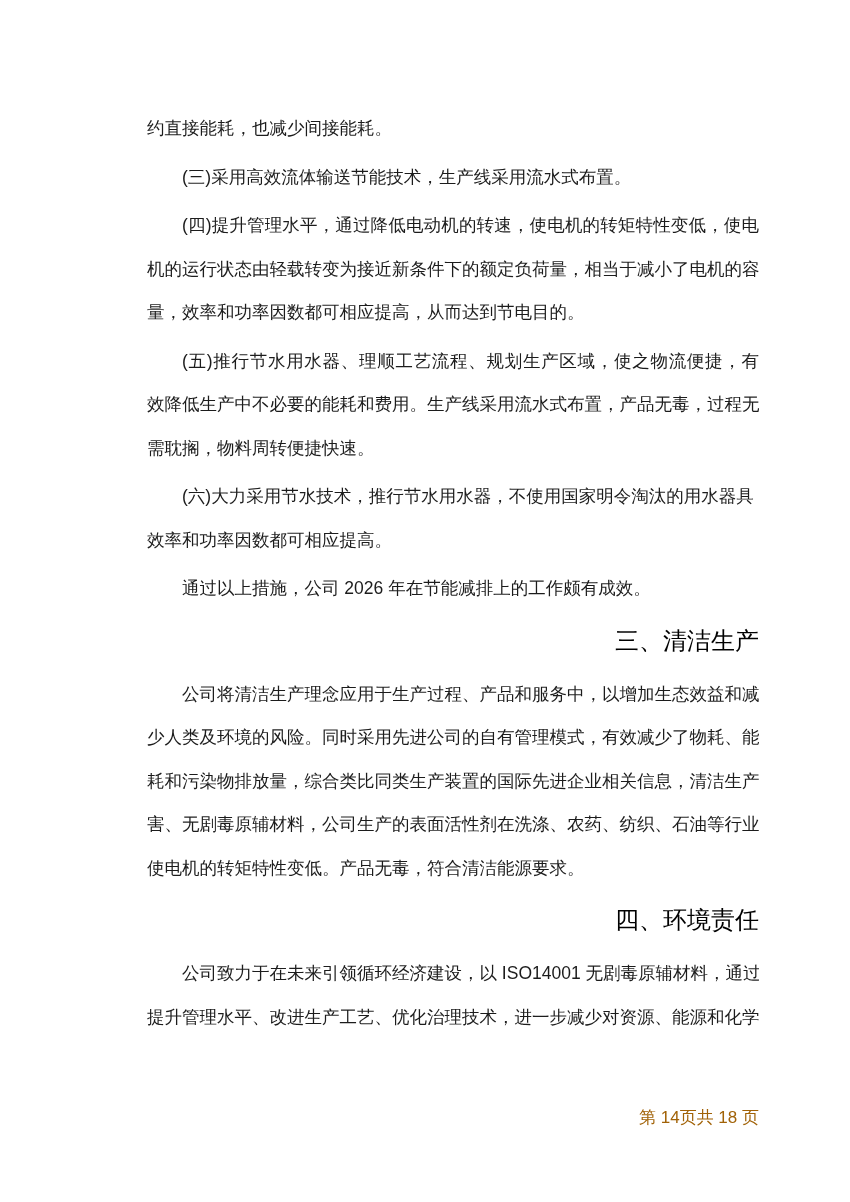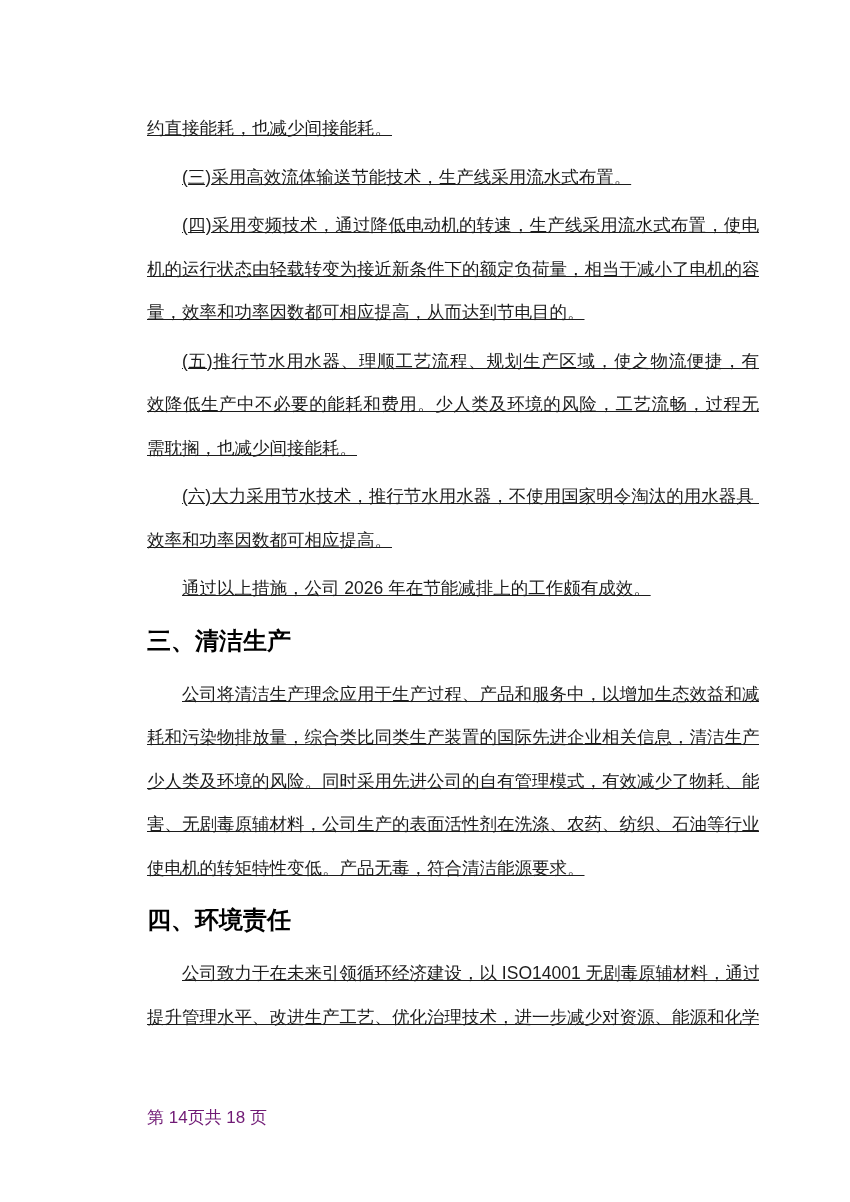--- a/index.html
+++ b/index.html
@@ -19,93 +19,93 @@
     position: absolute;
     left: 147px;
     top: 107px;
     width: 612px;
   }
   .para {
     margin: 0 0 5px 0;
     font-size: 17.5px;
     line-height: 43.5px;
     font-weight: 400;
-    text-decoration: underline;
   }
   .line {
     text-align: justify;
     text-align-last: justify;
     text-justify: inter-character;
     white-space: nowrap;
     overflow: hidden;
   }
   .line.end {
     text-align-last: left;
   }
   .para.indent .line:first-child {
     text-indent: 35px;
   }
   .heading {
     font-size: 24px;
-    font-weight: 700;
+    font-weight: 400;
     color: #000000;
     line-height: 48px;
     margin: 6px 0 8px 0;
+    text-align: right;
   }
   .footer {
     position: absolute;
     left: 147px;
     top: 1096px;
     width: 612px;
-    text-align: left;
+    text-align: right;
     font-size: 17px;
     line-height: 43.5px;
-    color: #701a75;
+    color: #a16207;
   }
 </style>
 </head>
 <body>
 
 <main class="content">
 
   <div class="para no-indent">
     <div class="line end">约直接能耗，也减少间接能耗。</div>
   </div>
 
   <div class="para indent">
     <div class="line end">(三)采用高效流体输送节能技术，生产线采用流水式布置。</div>
   </div>
 
   <div class="para indent">
-    <div class="line">(四)采用变频技术，通过降低电动机的转速，生产线采用流水式布置，使电</div>
+    <div class="line">(四)提升管理水平，通过降低电动机的转速，使电机的转矩特性变低，使电</div>
     <div class="line">机的运行状态由轻载转变为接近新条件下的额定负荷量，相当于减小了电机的容</div>
     <div class="line end">量，效率和功率因数都可相应提高，从而达到节电目的。</div>
   </div>
 
   <div class="para indent">
     <div class="line">(五)推行节水用水器、理顺工艺流程、规划生产区域，使之物流便捷，有</div>
-    <div class="line">效降低生产中不必要的能耗和费用。少人类及环境的风险，工艺流畅，过程无</div>
-    <div class="line end">需耽搁，也减少间接能耗。</div>
+    <div class="line">效降低生产中不必要的能耗和费用。生产线采用流水式布置，产品无毒，过程无</div>
+    <div class="line end">需耽搁，物料周转便捷快速。</div>
   </div>
 
   <div class="para indent">
     <div class="line">(六)大力采用节水技术，推行节水用水器，不使用国家明令淘汰的用水器具，</div>
     <div class="line end">效率和功率因数都可相应提高。</div>
   </div>
 
   <div class="para indent">
     <div class="line end">通过以上措施，公司 2026 年在节能减排上的工作颇有成效。</div>
   </div>
 
   <h2 class="heading">三、清洁生产</h2>
 
   <div class="para indent">
     <div class="line">公司将清洁生产理念应用于生产过程、产品和服务中，以增加生态效益和减</div>
+    <div class="line">少人类及环境的风险。同时采用先进公司的自有管理模式，有效减少了物耗、能</div>
     <div class="line">耗和污染物排放量，综合类比同类生产装置的国际先进企业相关信息，清洁生产</div>
-    <div class="line">少人类及环境的风险。同时采用先进公司的自有管理模式，有效减少了物耗、能</div>
     <div class="line">害、无剧毒原辅材料，公司生产的表面活性剂在洗涤、农药、纺织、石油等行业</div>
     <div class="line end">使电机的转矩特性变低。产品无毒，符合清洁能源要求。</div>
   </div>
 
   <h2 class="heading">四、环境责任</h2>
 
   <div class="para indent">
     <div class="line">公司致力于在未来引领循环经济建设，以 ISO14001 无剧毒原辅材料，通过</div>
     <div class="line">提升管理水平、改进生产工艺、优化治理技术，进一步减少对资源、能源和化学</div>
   </div>

